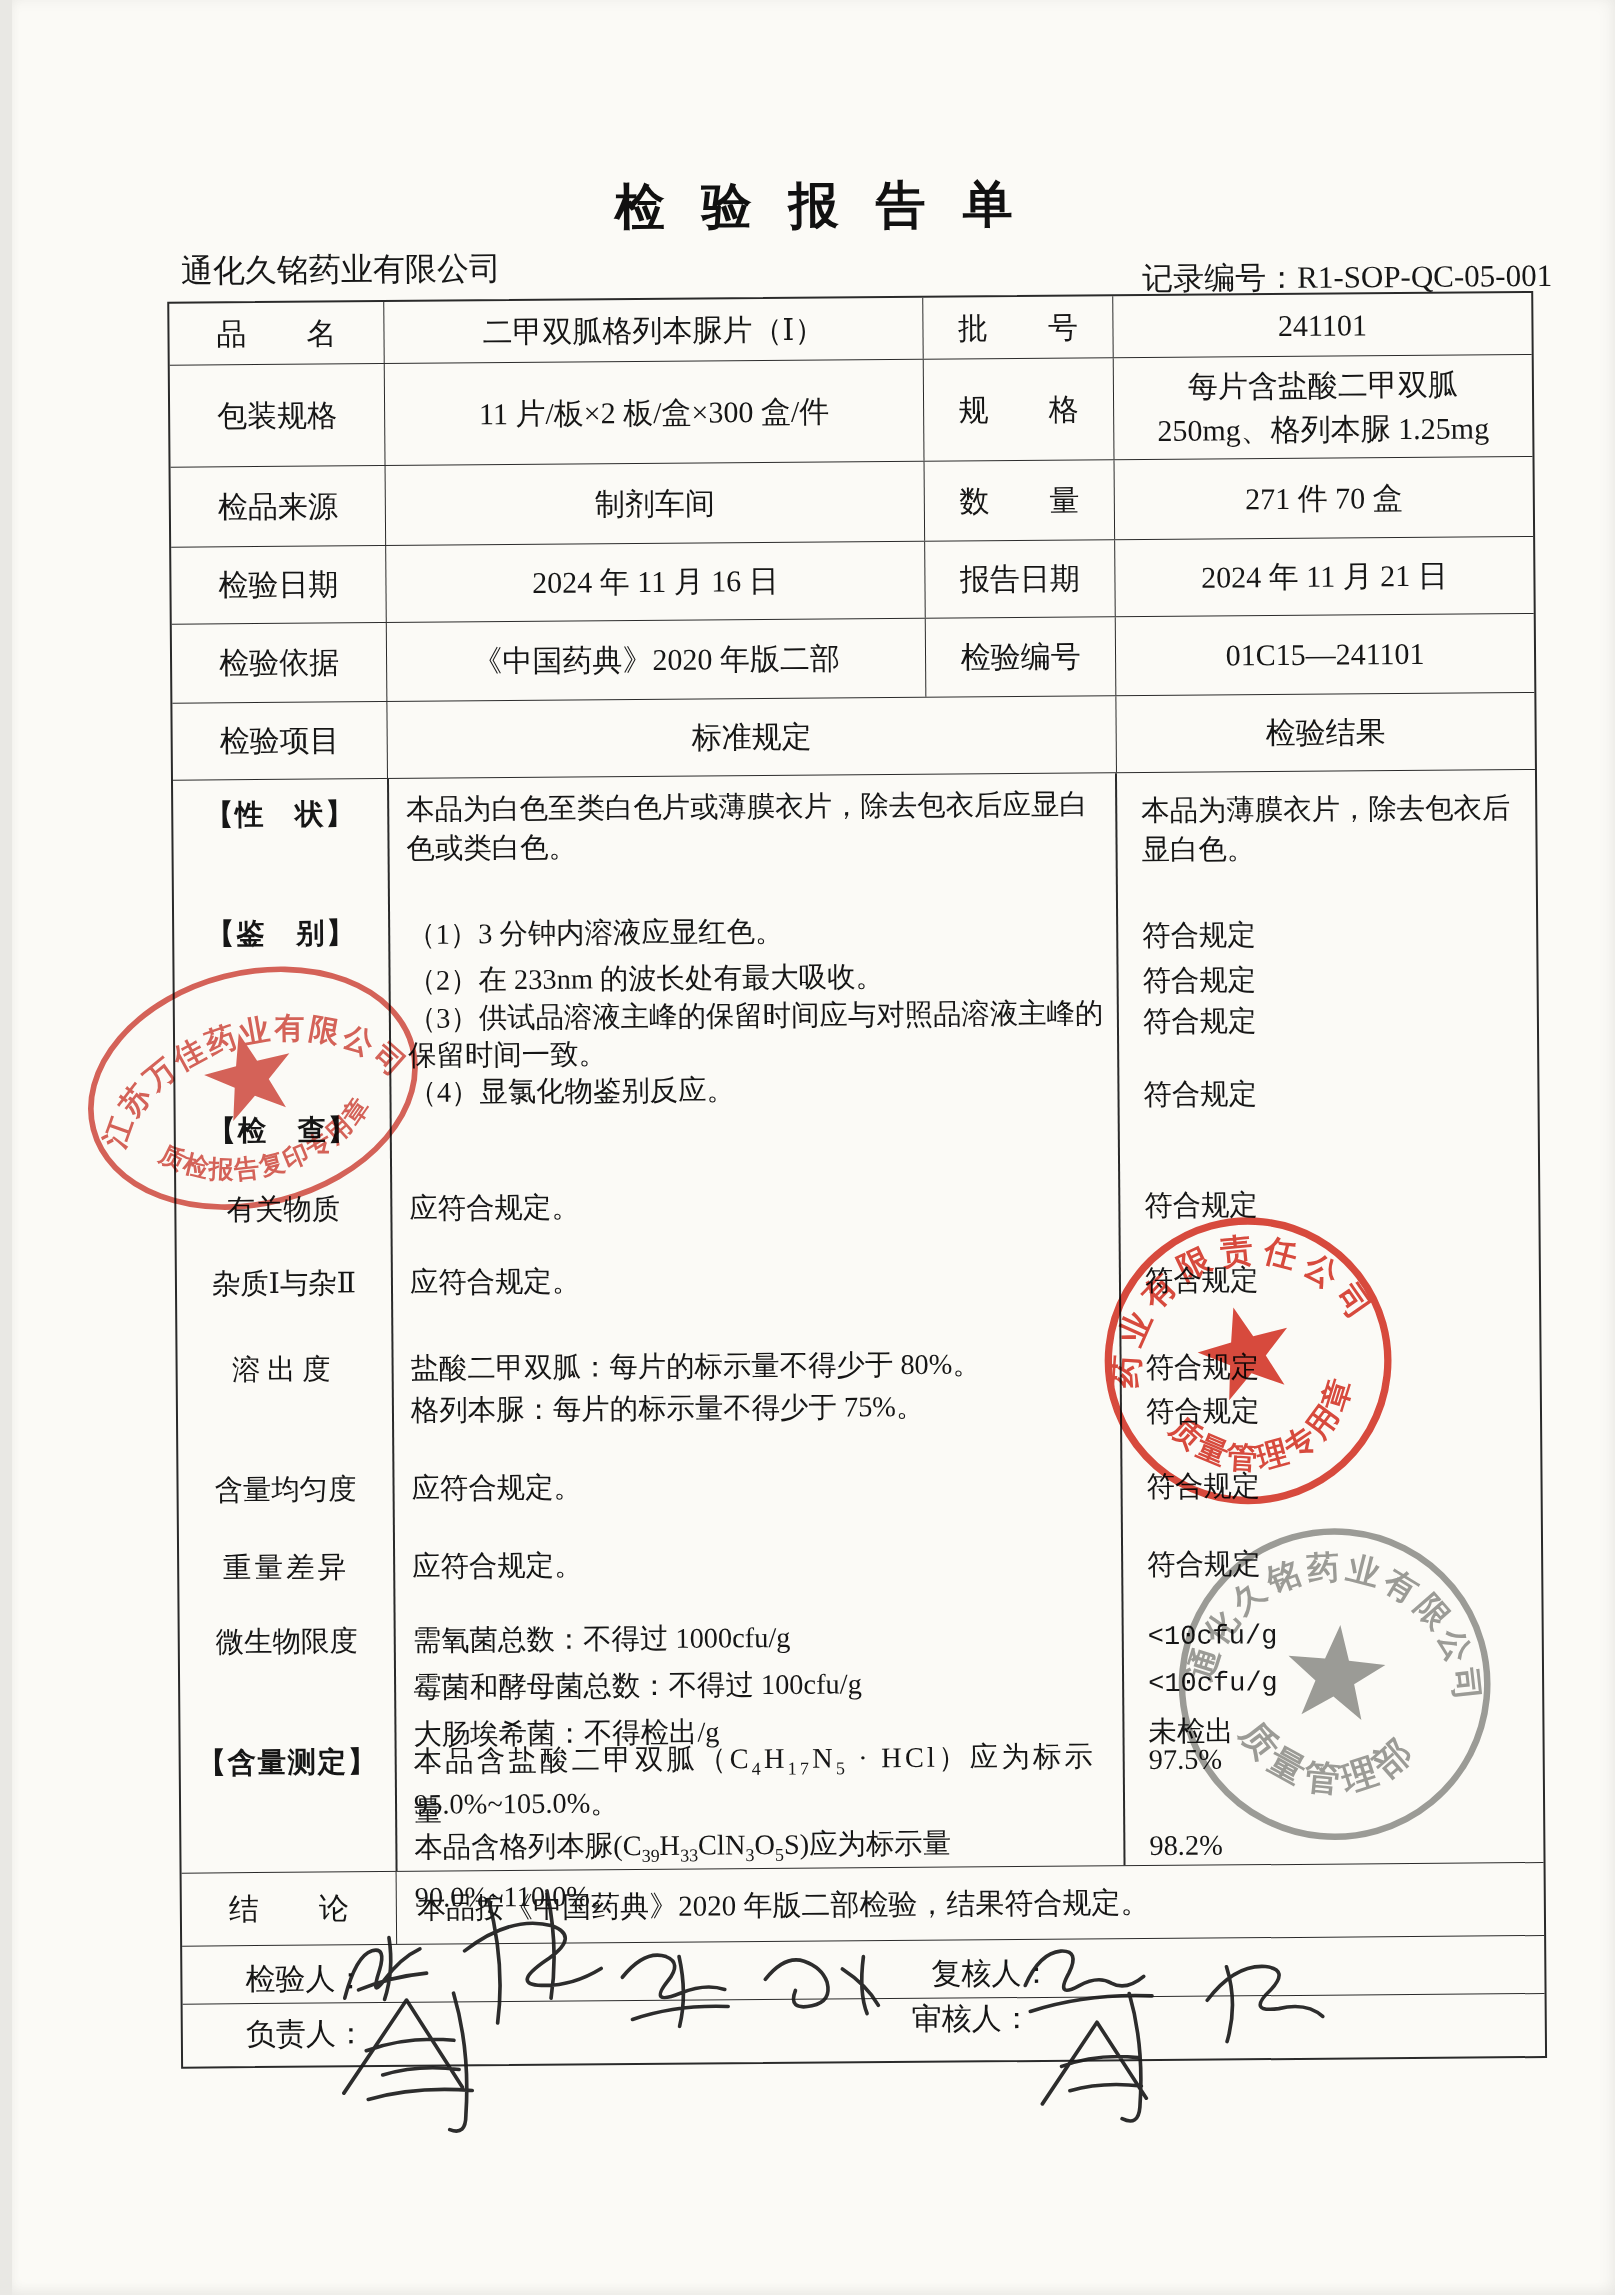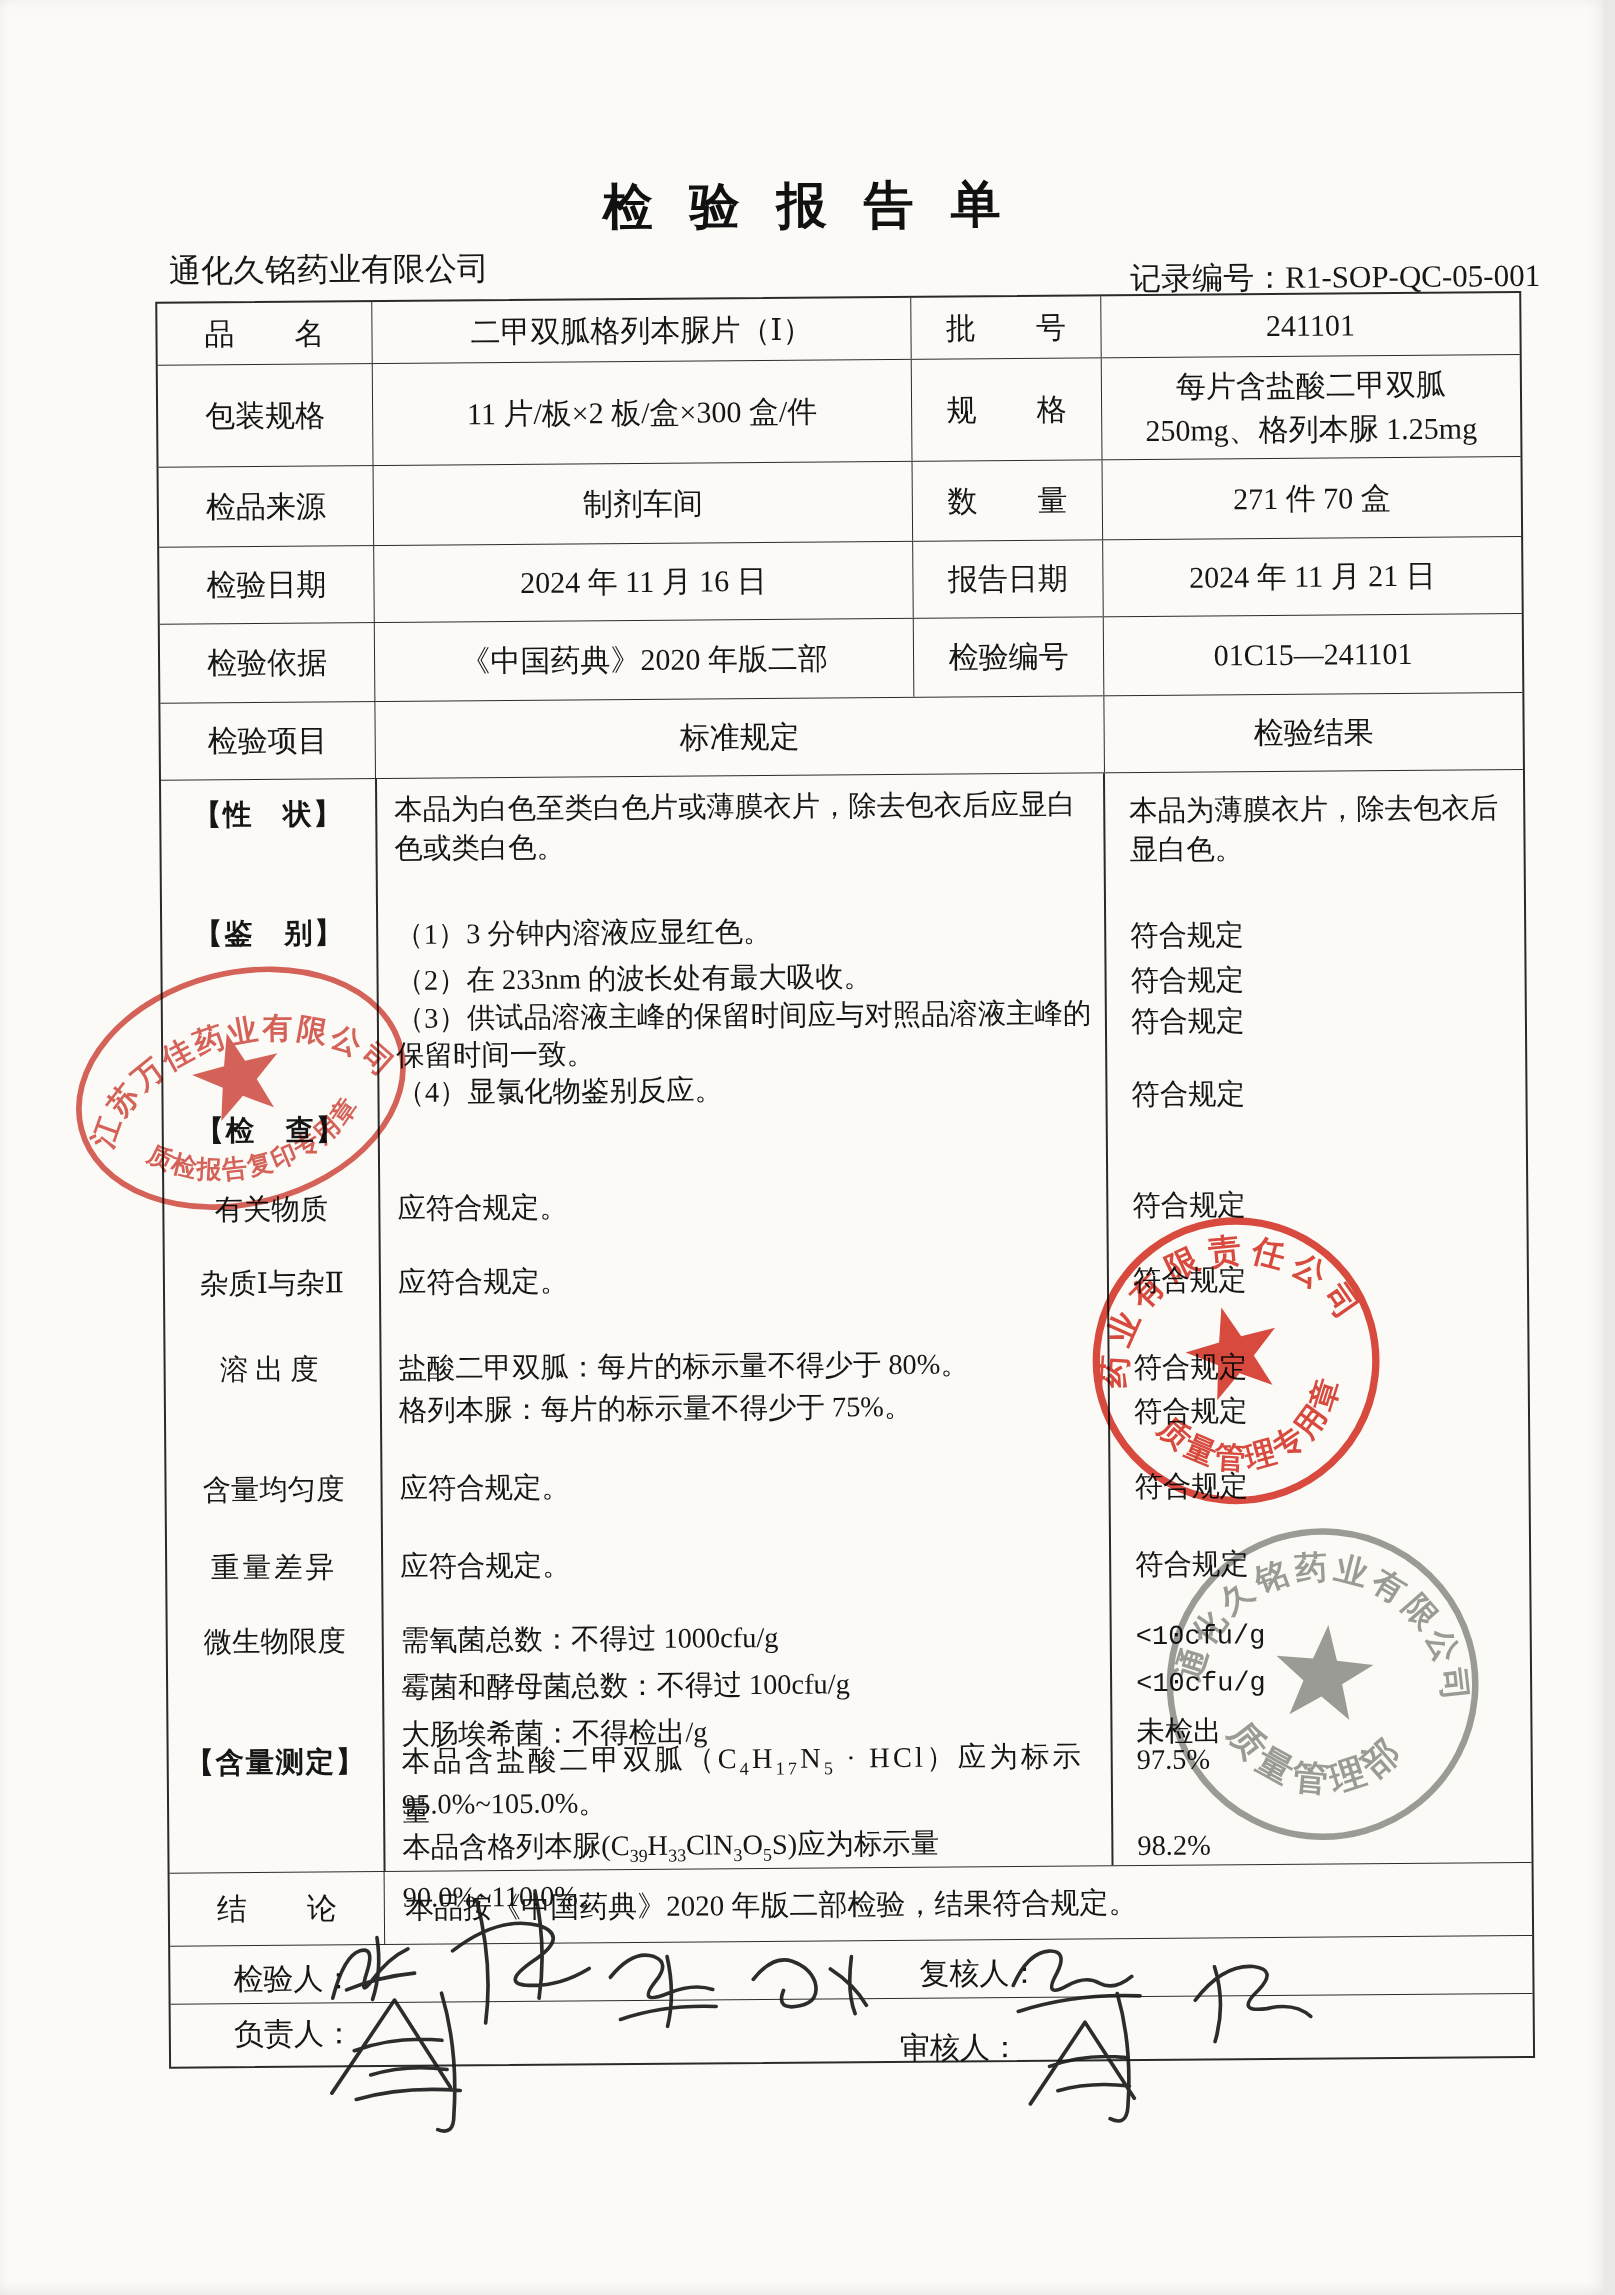--- a/index.html
+++ b/index.html
@@ -1,18 +1,18 @@
 <!DOCTYPE html>
 <html style="font-size:13px"><head>
 <meta charset="utf-8">
 <style>
   html,body{margin:0;padding:0;}
   body{width:1616px;height:2295px;background:#e9e8e4;font-family:"Liberation Serif","DejaVu Serif",serif;}
   .sheet{position:relative;width:1604px;height:2295px;background:#fbfaf6;overflow:hidden;
-         box-shadow:inset -4.9px 0 14.6px rgba(0,0,0,.05), inset 0 -4.9px 11.4px rgba(0,0,0,.04);}
+         box-shadow:inset -4.9px 0 14.6px rgba(0,0,0,.05), inset 0 -4.9px 11.4px rgba(0,0,0,.04);margin-left:12px;}
   .tilt{position:absolute;left:0;top:0;width:1616px;height:2295px;transform:rotate(-0.45deg);transform-origin:55% 45%;}
   .t{position:absolute;color:#171717;white-space:nowrap;}
   .title{left:0;top:172px;width:1616px;text-align:center;font-size:50px;font-weight:bold;letter-spacing:37px;text-indent:37px;color:#111;}
   .company{left:175px;top:244px;font-size:32px;}
   .recno{top:260px;right:70px;font-size:31px;}
   
   .tbl{position:absolute;left:161px;top:296px;width:1366px;height:1767px;border:2.4px solid #2a2a2a;box-sizing:border-box;}
   .row{display:flex;box-sizing:border-box;border-top:1.6px solid #2a2a2a;}
   .row.first{border-top:none;}
   .cell{box-sizing:border-box;border-left:1.6px solid #2a2a2a;display:flex;align-items:center;justify-content:center;
@@ -155,21 +155,21 @@
       <div class="cell cfirst c1w">结　　论</div>
       <div class="cell c4w concTxt" style="font-size:29px">本品按《中国药典》2020 年版二部检验，结果符合规定。</div>
     </div>
 
     <div class="sig sig1">
       <div class="sigLabel" style="left:63px;top:13px">检验人：</div>
       <div class="sigLabel" style="left:749px;top:13px">复核人：</div>
     </div>
     <div class="sig sig2">
       <div class="sigLabel" style="left:63px;top:10px">负责人：</div>
-      <div class="sigLabel" style="left:729px;top:29px">审核人：</div>
+      <div class="sigLabel" style="left:729px;top:0">审核人：</div>
     </div>
   </div>
 
   <svg class="sigsvg" width="1616" height="2295" viewBox="0 0 1989 2826">
     <g fill="none" stroke="#1b1b1b" stroke-width="4.5" stroke-linecap="round" stroke-linejoin="round" opacity="0.92">
       <path d="M400,2455 q14,-52 34,-58 q18,-5 9,24 q-12,36 6,12 q20,-27 44,-38 m-76,50 q40,-16 84,-20 m-46,-44 q6,40 -6,76"></path>
       <path d="M548,2398 q58,-44 108,-30 q34,13 -4,40 q-46,30 -14,33 q40,3 78,-20 m-138,-86 q20,80 10,152 m62,-162 q14,70 4,132"></path>
       <path d="M742,2432 q28,-34 54,-25 q20,8 2,30 q-25,31 16,15 q30,-12 54,-4 m-114,36 q54,-18 118,-15 m-60,-62 q10,46 0,86"></path>
       <path d="M918,2436 q24,-30 48,-22 q22,8 28,26 q6,24 -19,29 q-30,6 -20,-19 m58,-26 q30,20 44,45 m-18,-60 q-6,44 4,70"></path>
       <path d="M1238,2446 q18,-40 44,-42 q24,-1 10,27 q-18,32 12,16 q24,-13 40,-3 q18,10 40,-8 m-140,42 q70,-22 150,-18"></path>

